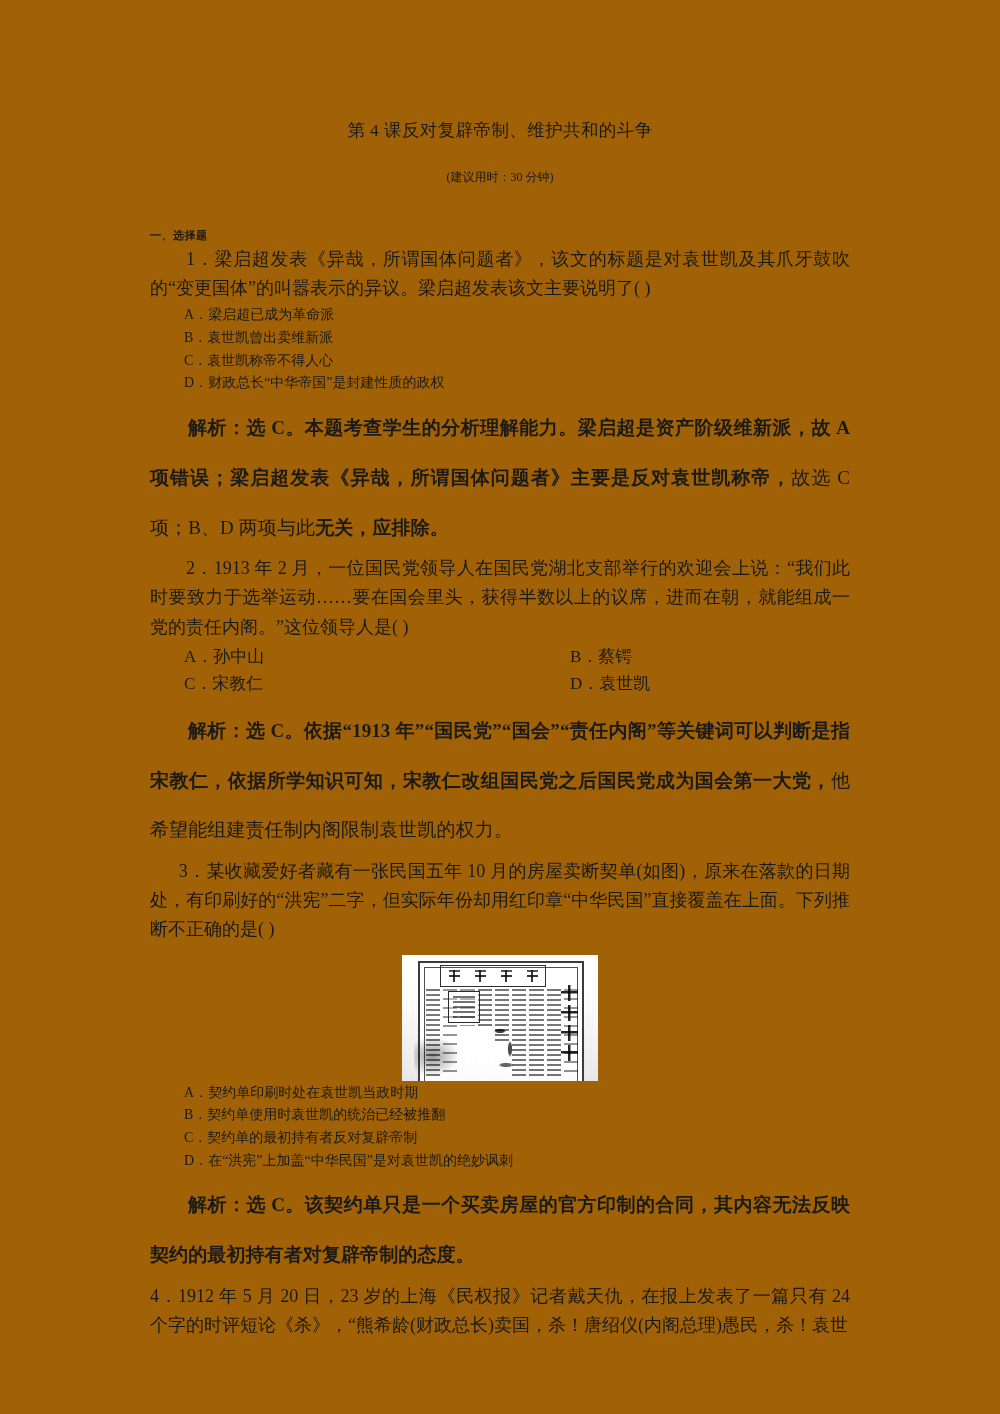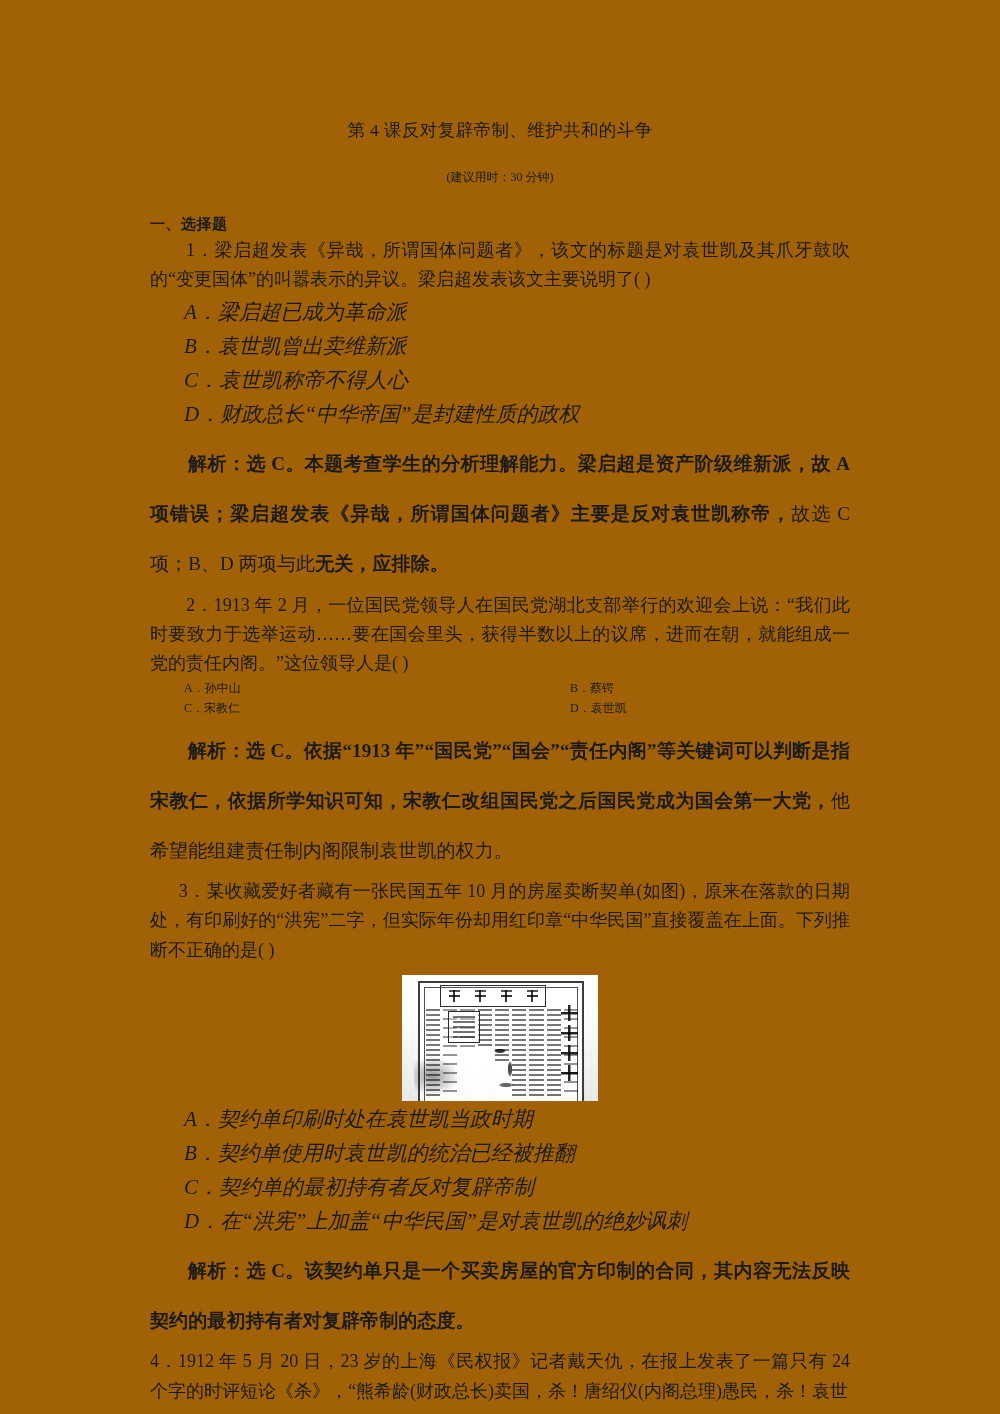--- a/index.html
+++ b/index.html
@@ -38,23 +38,23 @@
     padding-top: 10px;
     font-weight: 400;
   }
   .doc-subtitle {
     text-align: center;
     font-size: 12px;
     margin-top: 27px;
     font-weight: 400;
   }
   .section-head {
-    font-size: 15px;
+    font-size: 11px;
     font-weight: bold;
-    margin-top: 29px;
+    margin-top: 42px;
     letter-spacing: 0.5px;
   }
 
   
   .question {
     font-size: 18px;
     line-height: 1.62;
     text-align: justify;
     text-justify: inter-ideograph;
     margin-top: 2px;
@@ -63,37 +63,36 @@
     text-indent: 2em;
   }
   .q-indent-sm {
     text-indent: 1.6em;
   }
 
   .options {
     margin-top: 1px;
   }
   .option {
-    font-size: 21px;
+    font-size: 14px;
     line-height: 1.62;
     padding-left: 34px;
     white-space: nowrap;
-    font-style: italic;
   }
   .option .opt-key {
     letter-spacing: 0px;
   }
 
   
   .options-2col {
     margin-top: 1px;
   }
   .opt-row {
     display: flex;
-    font-size: 12px;
+    font-size: 17px;
     line-height: 1.62;
   }
   .opt-row .col-a {
     width: 420px;
     padding-left: 34px;
     box-sizing: border-box;
     white-space: nowrap;
   }
   .opt-row .col-b {
     padding-left: 0;

